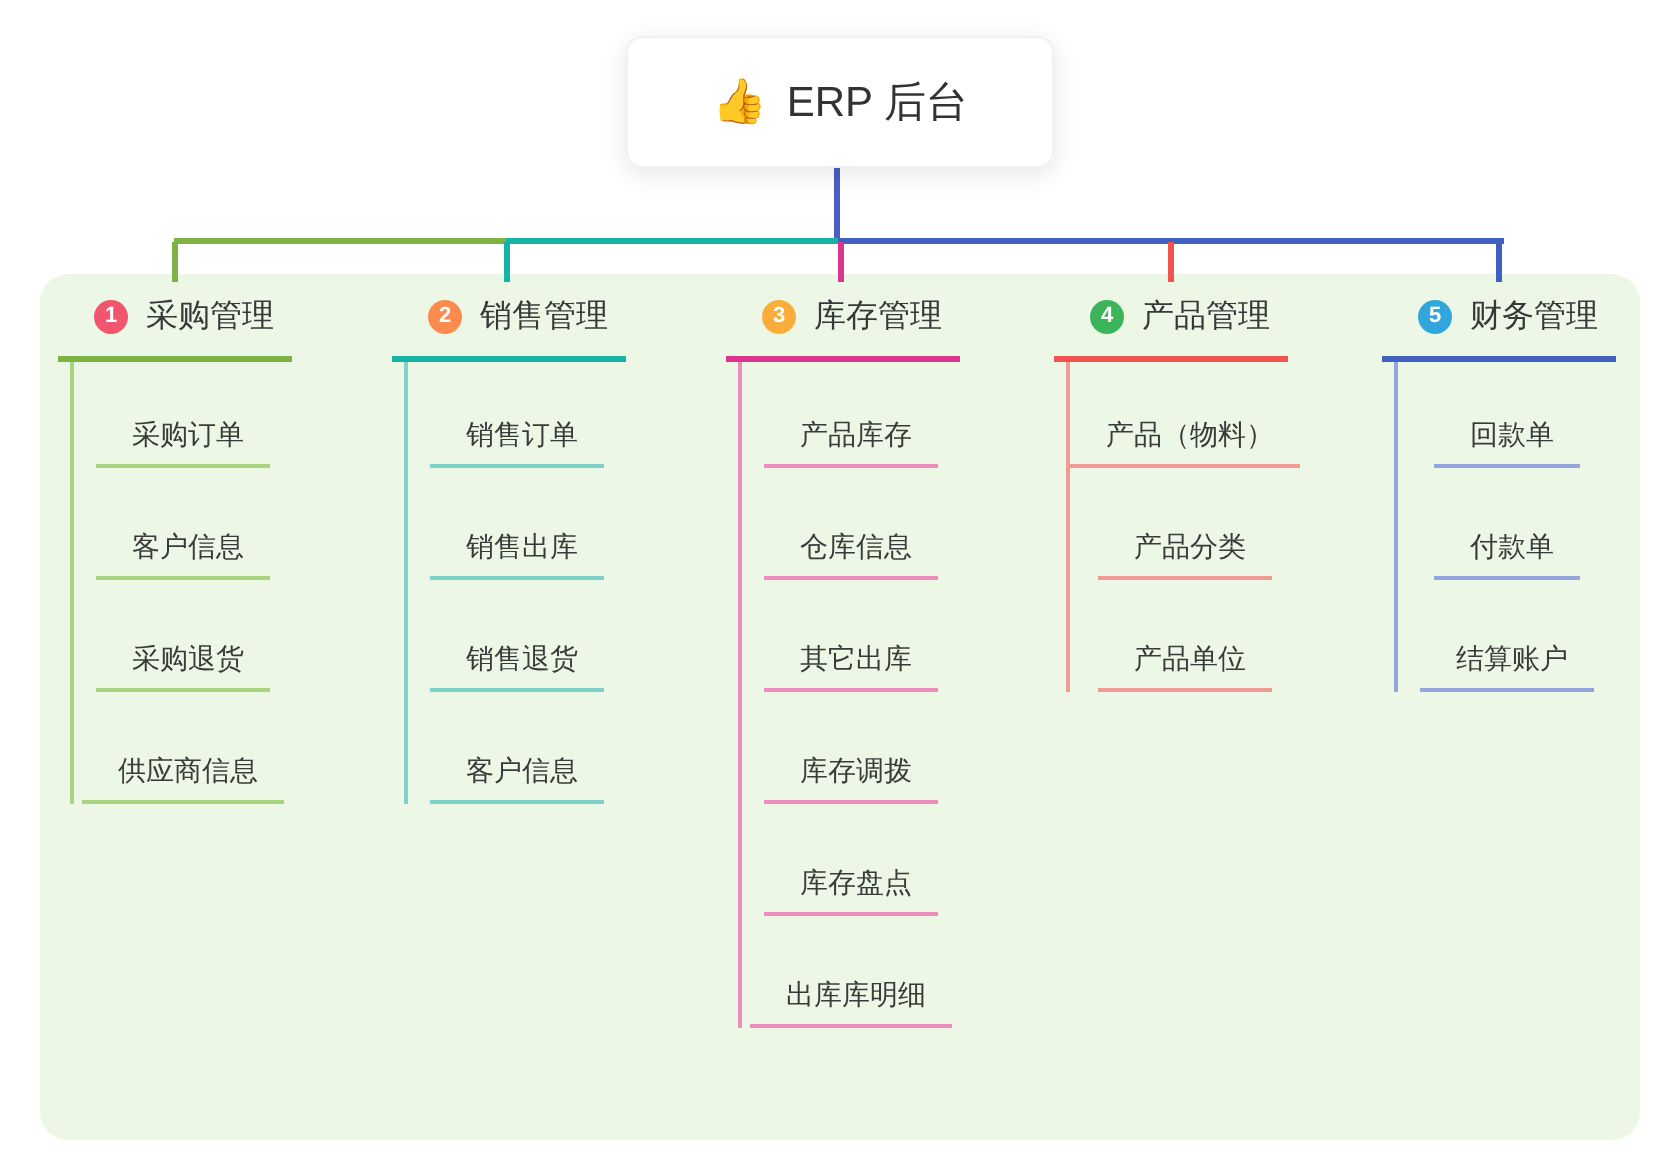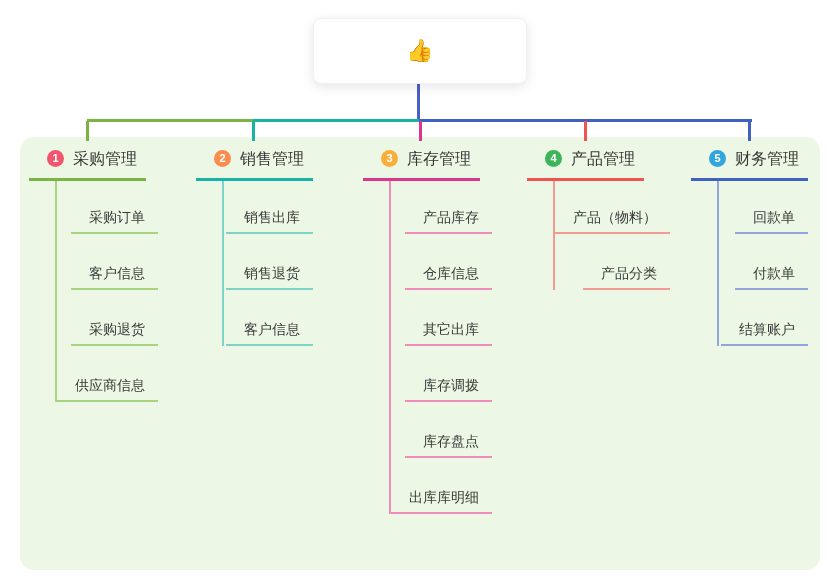--- a/index.html
+++ b/index.html
@@ -28,22 +28,22 @@
     border-bottom:3px solid var(--main);
     font-size:16px; color:#383838; line-height:21px; white-space:nowrap;
   }
   .badge {
     width:17px; height:17px; border-radius:50%; flex:0 0 17px;
     background:var(--badge); color:#ffffff;
     font-size:11px; font-weight:bold;
     display:flex; align-items:center; justify-content:center;
   }
   .children {
-    margin-left:26px; border-left:2px solid var(--light);
-    display:flex; flex-direction:column; align-items:flex-end;
+    margin-left:6px; border-left:2px solid var(--light);
+    display:flex; flex-direction:column; align-items:center;
   }
   .child {
     margin-top:29px; padding:0 13px 5px 18px;
     border-bottom:2px solid var(--light);
     font-size:14px; color:#3A3A3A; line-height:20px; white-space:nowrap;
   }
   .child:first-child { margin-top:26px; }
 </style>
 </head>
 <body>
@@ -58,20 +58,21 @@
       <div class="cline" style="left: 419px; top: 119px; width: 333px; height: 3px; background: rgb(65, 97, 193);"></div>
       <div class="cline" style="left: 86px; top: 121px; width: 3px; height: 20px; background: rgb(124, 179, 66);"></div>
       <div class="cline" style="left: 252px; top: 121px; width: 3px; height: 20px; background: rgb(23, 179, 166);"></div>
       <div class="cline" style="left: 419px; top: 121px; width: 3px; height: 20px; background: rgb(219, 53, 144);"></div>
       <div class="cline" style="left: 584px; top: 121px; width: 3px; height: 20px; background: rgb(240, 83, 80);"></div>
       <div class="cline" style="left: 748px; top: 121px; width: 3px; height: 20px; background: rgb(65, 97, 193);"></div>
     </div>
 
   <div class="root-card">
     <span class="root-emoji">👍</span>
+    <span>ERP 后台</span>
   </div>
 
   <div id="branches">
       <div class="branch" style="left: 29px; --main: #7CB342; --light: #A8D480; --badge: #F2566E;">
     <div class="branch-header">
       <span class="badge">1</span>
       <span>采购管理</span>
     </div>
     <div class="children">
           <div class="child">采购订单</div>
@@ -79,20 +80,21 @@
           <div class="child">采购退货</div>
           <div class="child">供应商信息</div>
         </div>
   </div>
       <div class="branch" style="left: 196px; --main: #17B3A6; --light: #7FD2CA; --badge: #FB8C4E;">
     <div class="branch-header">
       <span class="badge">2</span>
       <span>销售管理</span>
     </div>
     <div class="children">
+          <div class="child">销售订单</div>
           <div class="child">销售出库</div>
           <div class="child">销售退货</div>
           <div class="child">客户信息</div>
         </div>
   </div>
       <div class="branch" style="left: 363px; --main: #DB3590; --light: #F08CBB; --badge: #F9AE3C;">
     <div class="branch-header">
       <span class="badge">3</span>
       <span>库存管理</span>
     </div>
@@ -106,20 +108,21 @@
         </div>
   </div>
       <div class="branch" style="left: 527px; --main: #F05350; --light: #F29B95; --badge: #3CB45A;">
     <div class="branch-header">
       <span class="badge">4</span>
       <span>产品管理</span>
     </div>
     <div class="children">
           <div class="child">产品（物料）</div>
           <div class="child">产品分类</div>
+          <div class="child">产品单位</div>
         </div>
   </div>
       <div class="branch" style="left: 691px; --main: #4161C1; --light: #93A5DB; --badge: #31A6DD;">
     <div class="branch-header">
       <span class="badge">5</span>
       <span>财务管理</span>
     </div>
     <div class="children">
           <div class="child">回款单</div>
           <div class="child">付款单</div>

